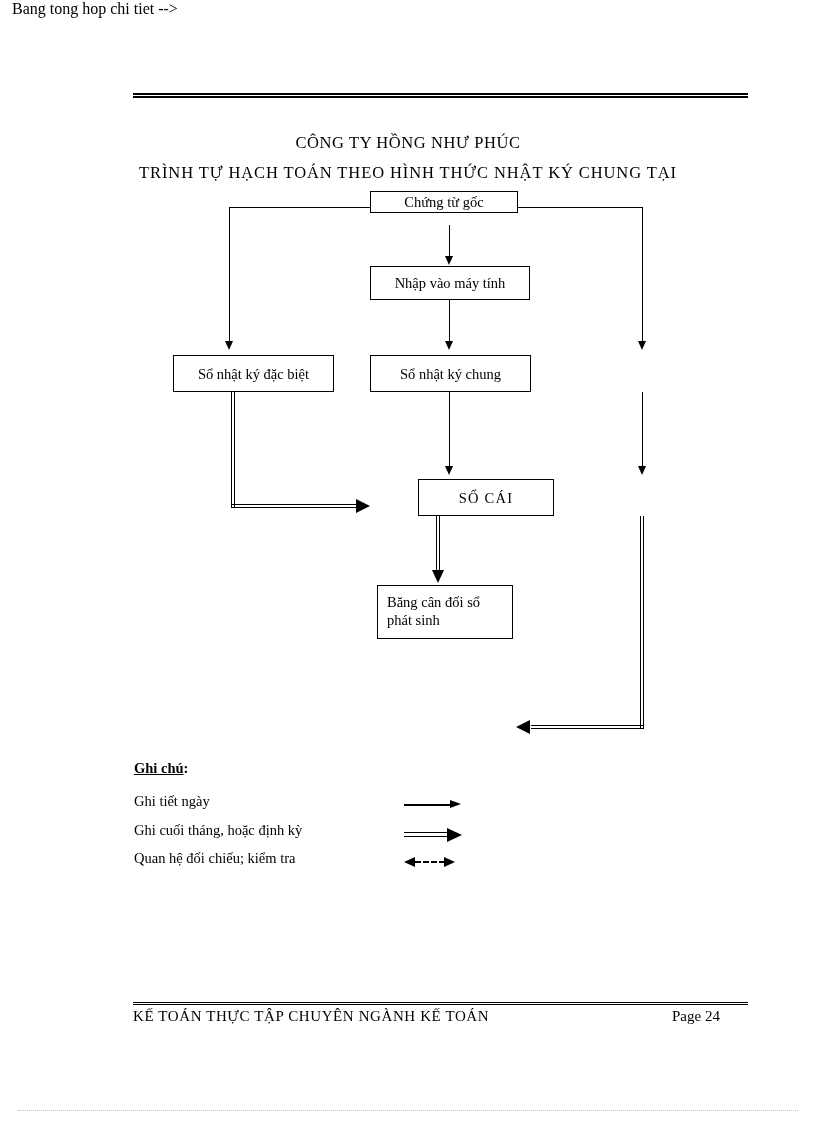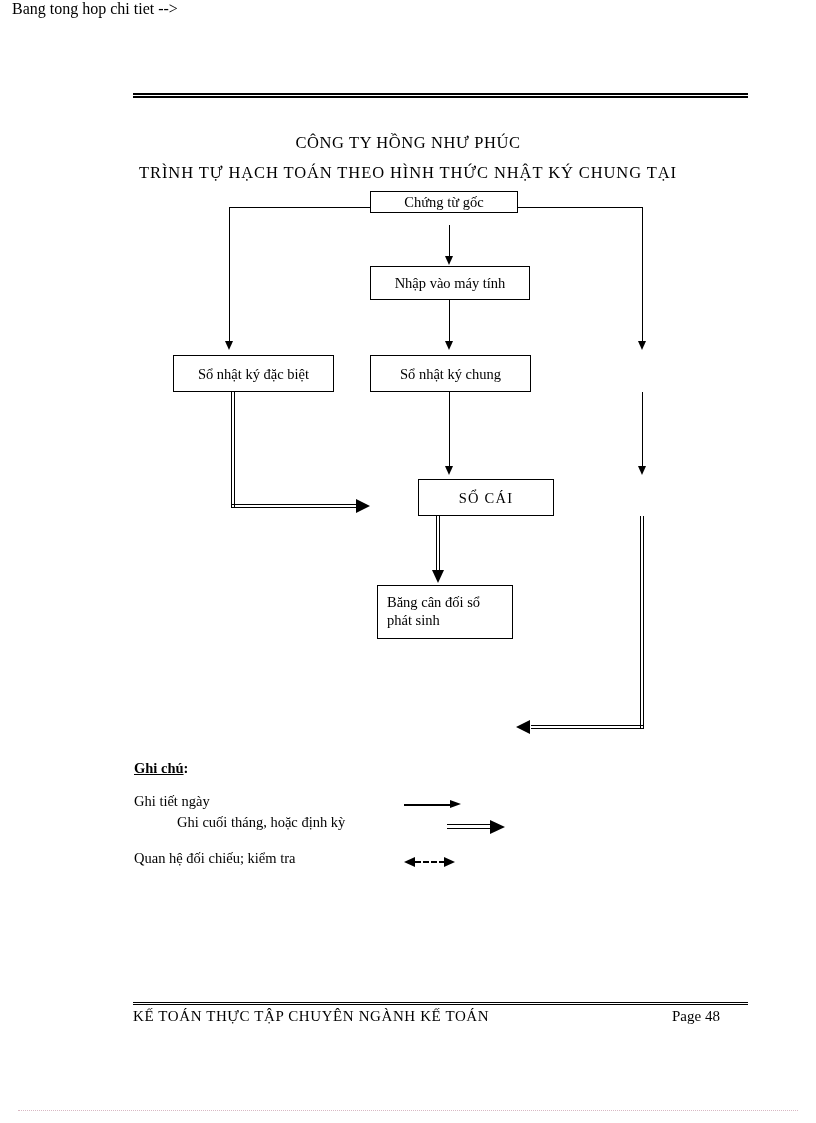--- a/index.html
+++ b/index.html
@@ -186,21 +186,21 @@
     left: 0;
     width: 420px;
     height: 22px;
   }
   .legend-row .lg-text {
     position: absolute;
     left: 0; top: 0;
     white-space: nowrap;
   }
   #lg-row-1 { top: 33px; }
-  #lg-row-2 { top: 54px; margin-left: 43px; }
+  #lg-row-2 { top: 62px; }
   #lg-row-3 { top: 90px; }
 
   .sym { position: absolute; left: 270px; top: 7px; }
 
   
   .sym-single { width: 58px; height: 9px; }
   .sym-single .bar { position: absolute; left: 0; top: 4px; width: 48px; height: 1.5px; background: #000; }
   .sym-single .hd {
     position: absolute; left: 46px; top: 0;
     width: 0; height: 0;
@@ -402,16 +402,16 @@
         <span class="hl"></span>
         <span class="bar"></span>
         <span class="hr"></span>
       </span>
     </div>
 
   </div>
 
   <div class="footer-rule"></div>
   <div class="footer-left">KẾ TOÁN THỰC TẬP CHUYÊN NGÀNH KẾ TOÁN</div>
-  <div class="footer-right">Page 48</div>
+  <div class="footer-right">Page 24</div>
   <div class="bottom-dotted"></div>
 
 </div>
 
 </body></html>

